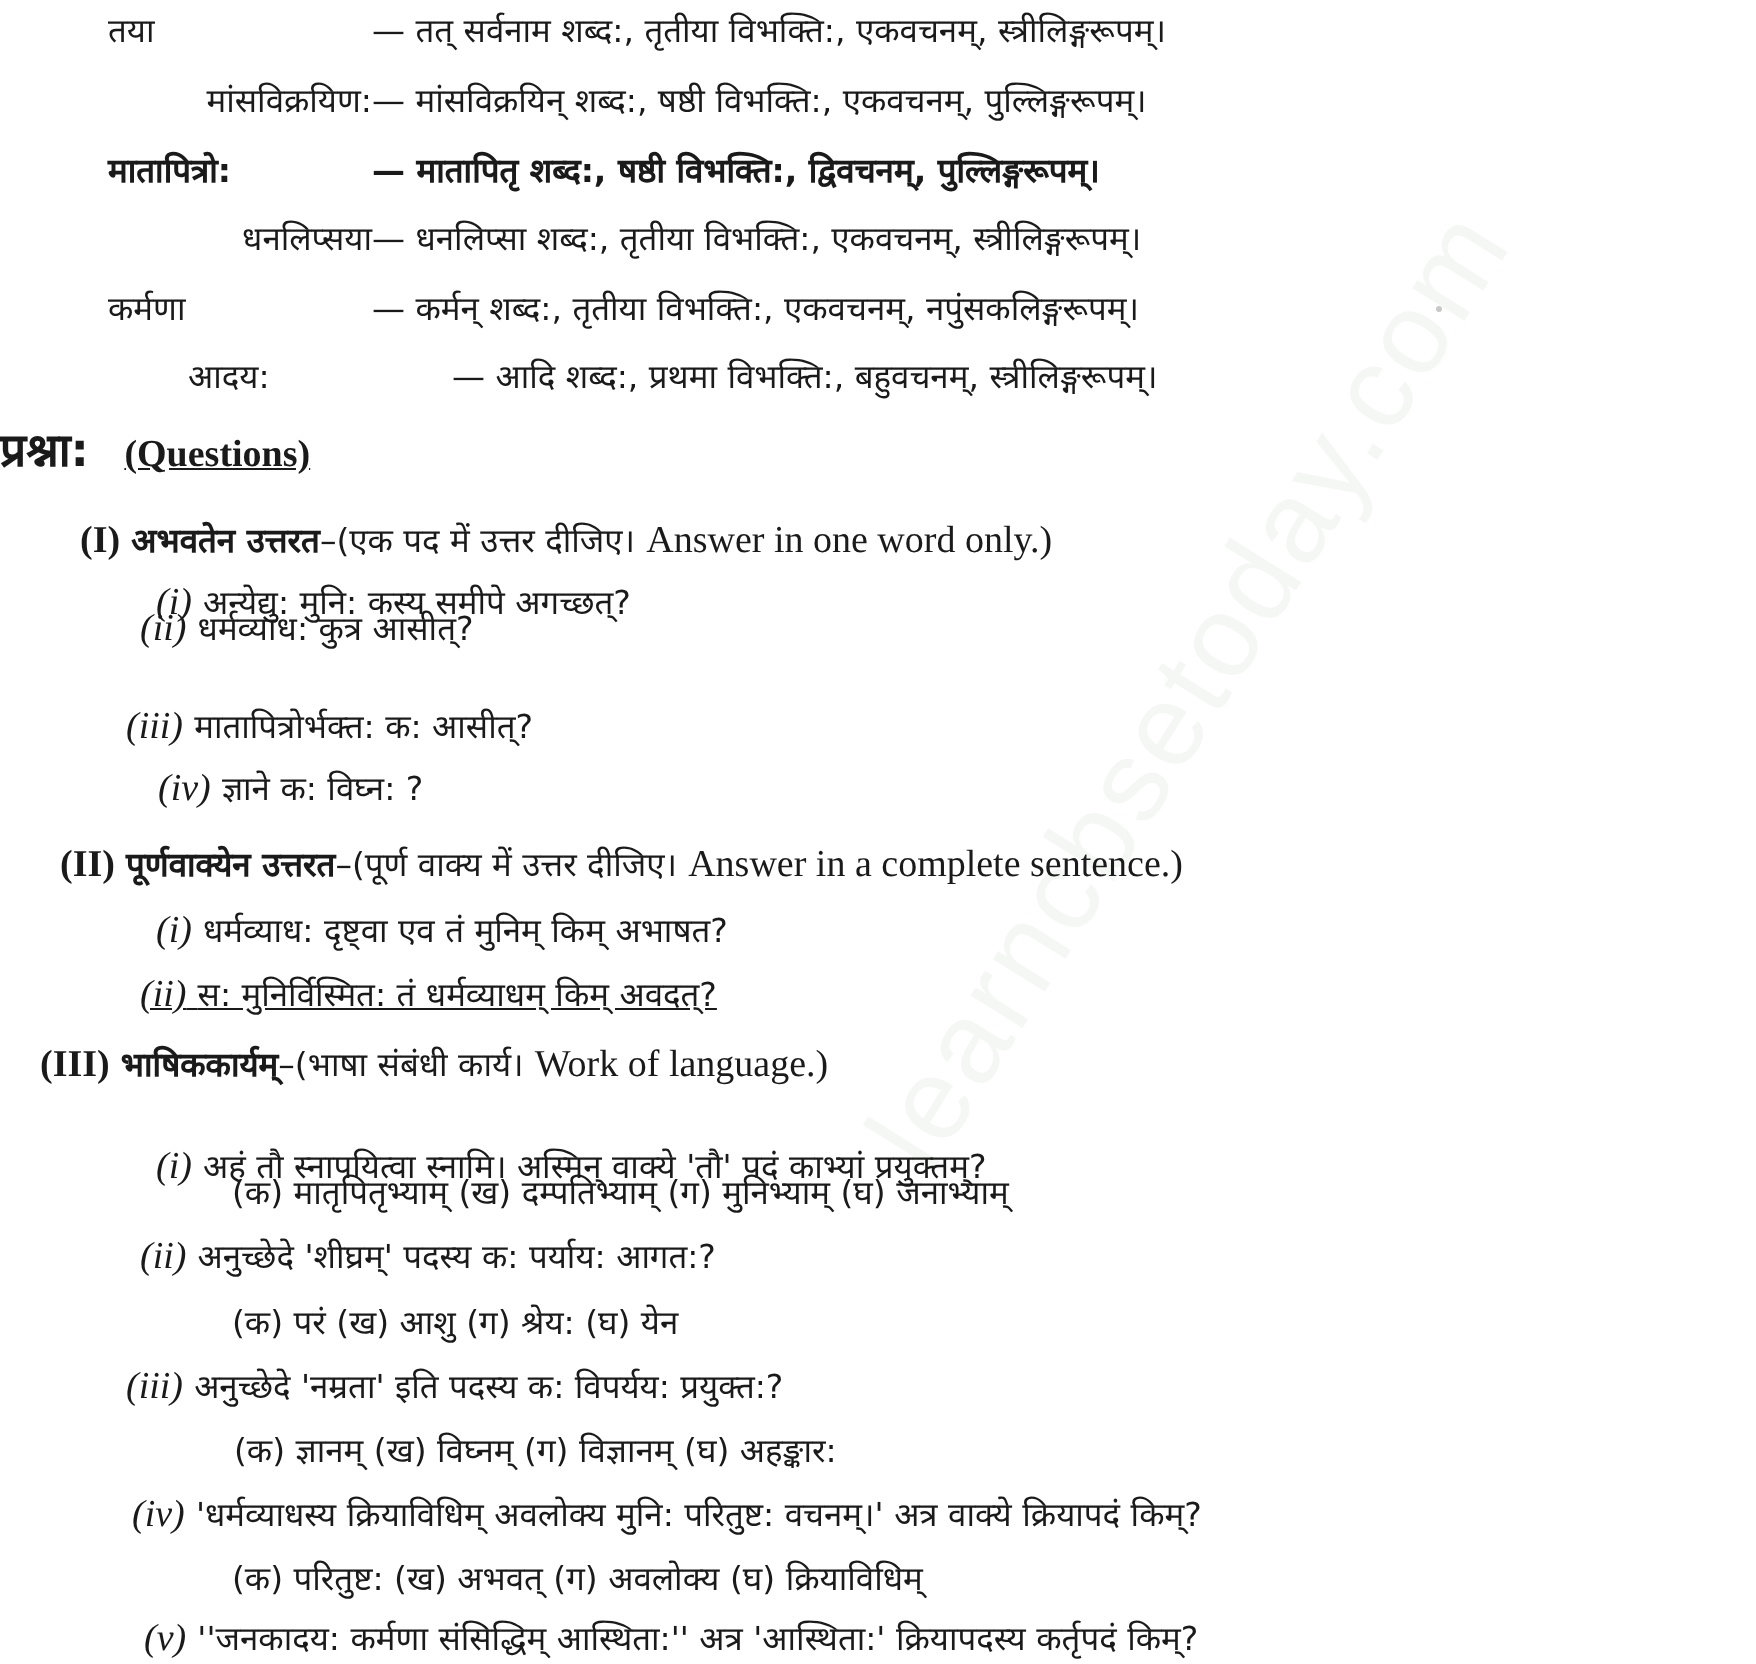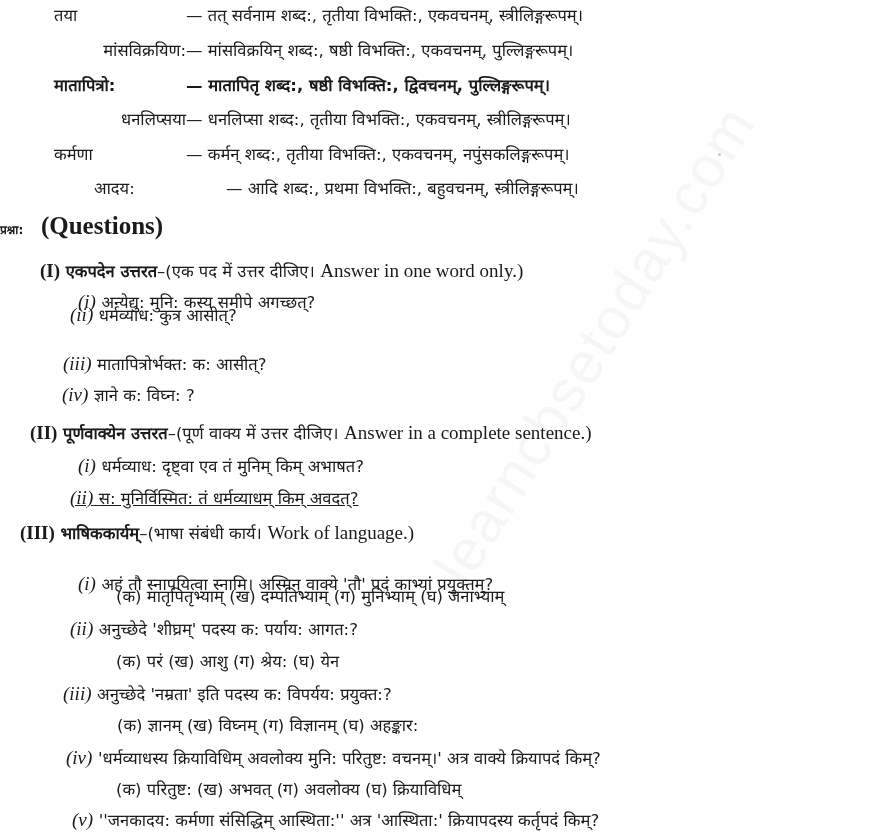--- a/index.html
+++ b/index.html
@@ -8,21 +8,21 @@
     font-family: "DejaVu Serif", "Liberation Serif", serif;
     color: #1a1a1a;
   }
   .line { position: absolute; white-space: nowrap; font-size: 17.5px; line-height: 24px; }
   .deva { font-family: "DejaVu Sans", "Liberation Sans", sans-serif; font-size: 16.5px; }
   .eng { font-family: "Liberation Serif", "DejaVu Serif", serif; font-size: 19px; }
   .term { display: inline-block; width: 132px; }
   .bold { font-weight: bold; }
   .it { font-style: italic; font-family: "Liberation Serif", serif; font-size: 19px; }
   .heading { font-size: 22px; font-weight: bold; }
-  .heading .eng { font-size: 25px; font-weight: bold; }
+  .heading .eng { font-size: 19px; font-weight: bold; text-decoration: underline; }
   .watermark {
     position: absolute; left: 420px; top: 560px;
     transform: rotate(-58deg); transform-origin: left top;
     font-family: "Liberation Sans", sans-serif; font-size: 58px;
     color: rgba(200, 210, 200, 0.18); pointer-events: none; letter-spacing: 2px;
   }
   .speck { position: absolute; left: 718px; top: 153px; width: 3px; height: 3px; background: #c8c8c8; border-radius: 50%; }
 </style>
 </head>
 <body>
@@ -45,42 +45,42 @@
   </div>
   <div class="line deva" style="left:54px; top:143px;">
     <span class="term">कर्मणा</span><span>— कर्मन् शब्द:, तृतीया विभक्ति:, एकवचनम्, नपुंसकलिङ्गरूपम्।</span>
   </div>
   <div class="line deva" style="left:54px; top:177px;margin-left:40px;">
     <span class="term">आदय:</span><span>— आदि शब्द:, प्रथमा विभक्ति:, बहुवचनम्, स्त्रीलिङ्गरूपम्।</span>
   </div>
 </div>
 
 <div class="line heading" style="left:0px; top:214px;">
-  <span class="deva bold" style="font-size:12px;">प्रश्ना:</span>
+  <span class="deva bold" style="font-size:23px;">प्रश्ना:</span>
   <span class="eng" style="margin-left:10px;">(Questions)</span>
 </div>
 
 <div class="line" style="left:40px; top:259px;">
   <span class="eng bold">(I)</span>
-  <span class="deva bold">एकपदेन उत्तरत</span><span class="deva">–(एक पद में उत्तर दीजिए।</span>
+  <span class="deva bold">अभवतेन उत्तरत</span><span class="deva">–(एक पद में उत्तर दीजिए।</span>
   <span class="eng">Answer in one word only.)</span>
 </div>
 <div class="line" style="left:78px; top:290px;">
   <span class="it">(i)</span>
   <span class="deva">अन्येद्यु: मुनि: कस्य समीपे अगच्छत्?</span>
 </div>
 <div class="line" style="left:70px; top:303px;">
   <span class="it">(ii)</span>
   <span class="deva">धर्मव्याध: कुत्र आसीत्?</span>
 </div>
 <div class="line" style="left:63px; top:352px;">
   <span class="it">(iii)</span>
   <span class="deva">मातापित्रोर्भक्त: क: आसीत्?</span>
 </div>
-<div class="line" style="left:62px; top:383px;">
+<div class="line" style="left:79px; top:383px;">
   <span class="it">(iv)</span>
   <span class="deva">ज्ञाने क: विघ्न: ?</span>
 </div>
 
 <div class="line" style="left:30px; top:421px;text-align:center;">
   <span class="eng bold">(II)</span>
   <span class="deva bold">पूर्णवाक्येन उत्तरत</span><span class="deva">–(पूर्ण वाक्य में उत्तर दीजिए।</span>
   <span class="eng">Answer in a complete sentence.)</span>
 </div>
 <div class="line" style="left:78px; top:454px;">

